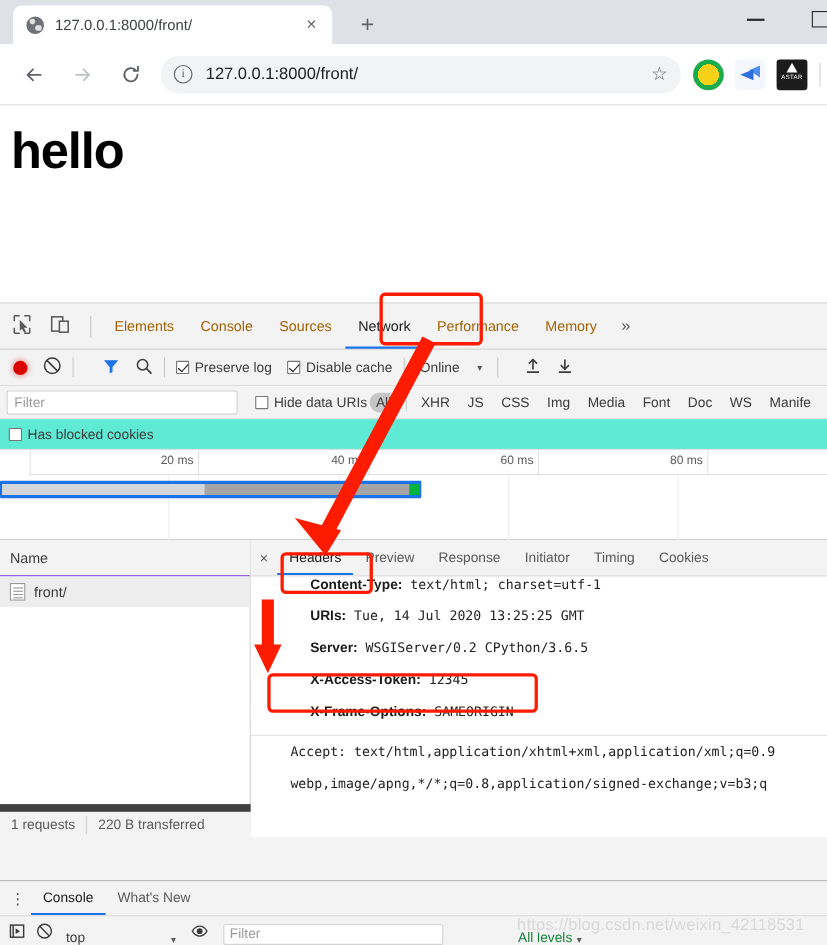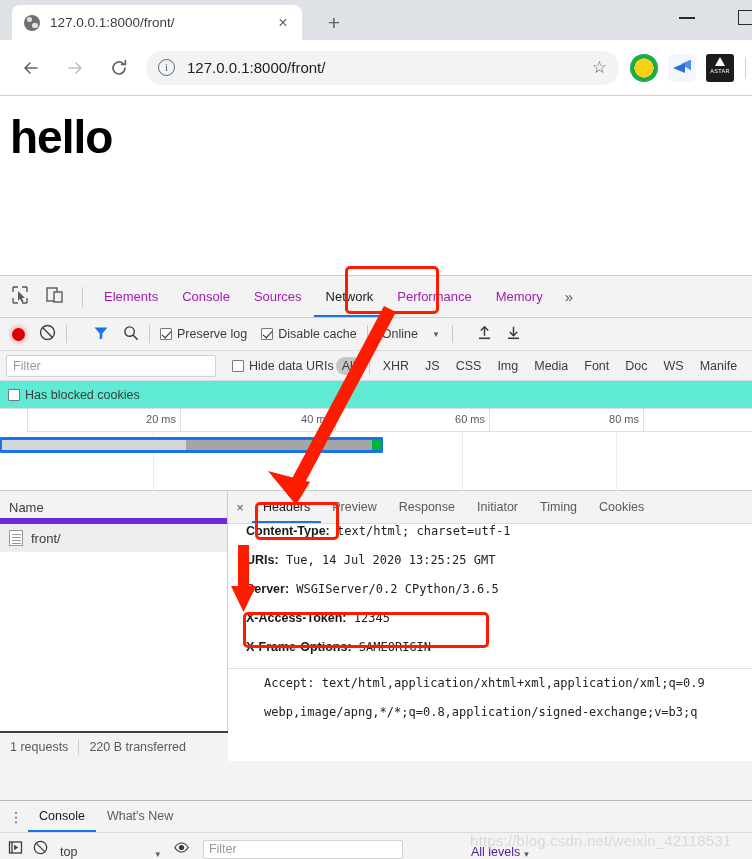--- a/index.html
+++ b/index.html
@@ -138,21 +138,21 @@
   }
 
   .dt-tabbar{
     position:relative; height:42px; background:#f3f3f3;
     border-bottom:1px solid #cdcdcd; display:flex; align-items:center;
   }
   .dt-icon-btn{ width:26px; height:26px; margin-left:9px; position:relative; }
   .cursor-ic svg, .device-ic svg { display:block; }
   .dt-vsep{ width:1px; height:20px; background:#c9c9c9; margin:0 9px 0 12px; }
   .dt-tab{
-    padding:0 12px; height:41px; line-height:41px; font-size:13px; color:#a21caf;
+    padding:0 12px; height:41px; line-height:41px; font-size:13px; color:#a16207;
     white-space:nowrap;
   }
   .dt-tab.active{ color:#1a1a1a; box-shadow:inset 0 -2px 0 #1a73e8; }
   .dt-more{ padding:0 10px; font-size:15px; color:#5a5a5a; }
 
   .dt-row2{
     position:relative; height:33px; display:flex; align-items:center;
     border-bottom:1px solid #dcdcdc; background:#f3f3f3;
   }
   .rec-dot{
@@ -227,38 +227,38 @@
   .wf-wait{ position:absolute; left:184px; top:0; width:186px; height:10px; background:#a5a5a5; }
   .wf-dl{ position:absolute; left:370px; top:0; width:9px; height:10px; background:#00b33c; }
 
   
   .dt-lower{ position:relative; height:270px; display:flex; background:#fff; }
   .name-panel{
     width:228px; border-right:1px solid #cdcdcd; position:relative; background:#fff;
   }
   .np-head{
     height:33px; line-height:33px; padding-left:9px; font-size:13px; color:#3c3c3c;
-    border-bottom:6px solid #6d28d9; background:#f3f3f3;
+    border-bottom:1px solid #6d28d9; background:#f3f3f3;
   }
   .np-row{
     height:28px; display:flex; align-items:center; padding-left:9px;
     background:#ededed; font-size:13px; color:#3c3c3c;
   }
   .doc-ic{
     width:14px; height:16px; border:1px solid #9a9a9a; background:#fff;
     margin-right:8px; position:relative; flex:0 0 14px;
   }
   .doc-ic::after{
     content:""; position:absolute; left:2px; top:3px; width:9px; height:1px;
     background:#9a9a9a;
     box-shadow:0 3px 0 #9a9a9a, 0 6px 0 #9a9a9a, 0 9px 0 #9a9a9a;
   }
   .np-footer{
     position:absolute; left:0; bottom:0; width:228px; height:30px;
-    border-top:2px solid #404040; background:#f3f3f3;
+    border-top:7px solid #404040; background:#f3f3f3;
     display:flex; align-items:center; font-size:12.5px; color:#5a5a5a;
   }
   .np-footer .fsep{ width:1px; height:16px; background:#cdcdcd; margin:0 10px; }
 
   .detail-panel{ flex:1; position:relative; background:#fff; min-width:0; }
   .dp-tabs{
     height:33px; display:flex; align-items:center; background:#f3f3f3;
     border-bottom:1px solid #dcdcdc;
   }
   .dp-close{ width:24px; text-align:center; font-size:13px; color:#5a5a5a; }
@@ -272,20 +272,21 @@
     position:absolute; left:0; top:33px; right:0; bottom:0; overflow:hidden;
     padding-left:18px;
   }
   .hdr-line{
     font-family:"DejaVu Sans Mono", monospace; font-size:12px; color:#222;
     line-height:29px; white-space:nowrap;
   }
   .hdr-line .k{
     font-family:"Liberation Sans", sans-serif; font-weight:bold; color:#1a1a1a;
     font-size:12.5px;
+    margin-left:36px;
   }
   .hdr-line.cut{ margin-top:-7px; }
   .hdr-sec-divider{ height:1px; background:#e2e2e2; margin:6px 0 0 -18px; }
   .hdr-sec{
     font-size:12.5px; font-weight:bold; color:#1a1a1a; line-height:30px;
     margin-left:-8px;
   }
   .hdr-sec .tri{ font-size:9px; color:#5a5a5a; margin-right:3px; }
   .hdr-sec .vs{
     font-weight:normal; color:#5a5a5a; margin-left:26px; font-size:12px;
@@ -311,21 +312,21 @@
   .dr-tab.active{ color:#1a1a1a; box-shadow:inset 0 -2px 0 #1a73e8; }
   .dr-row{ height:26px; display:flex; align-items:flex-end; }
   .ctx-sel{ font-size:12.5px; color:#3c3c3c; margin-left:12px; }
   .ctx-caret{ font-size:9px; color:#5a5a5a; margin-left:78px; }
   .eye-ic{ margin-left:14px; }
   .dr-filter{
     width:200px; height:19px; margin-left:14px; background:#fff;
     border:1px solid #d2d2d2; border-radius:2px; font-size:12.5px;
     color:#9a9a9a; line-height:17px; padding:0 5px;
   }
-  .levels{ font-size:12.5px; color:#4c1d95; margin-left:68px; }
+  .levels{ font-size:12.5px; color:#15803d; margin-left:68px; }
 
   
   .anno{ position:absolute; pointer-events:none; }
   .anno-box{ border:3px solid #fe1c00; border-radius:5px; }
   #box-network{ left:345px; top:266px; width:94px; height:48px; }
   #box-headers{ left:255px; top:502px; width:84px; height:38px; }
   #box-token{ left:243px; top:612px; width:246px; height:36px; }
   #anno-svg{ left:0; top:0; width:752px; height:859px; }
   .wm{
     position:absolute; left:470px; top:832px; font-size:15px; color:#d9d9d9;

